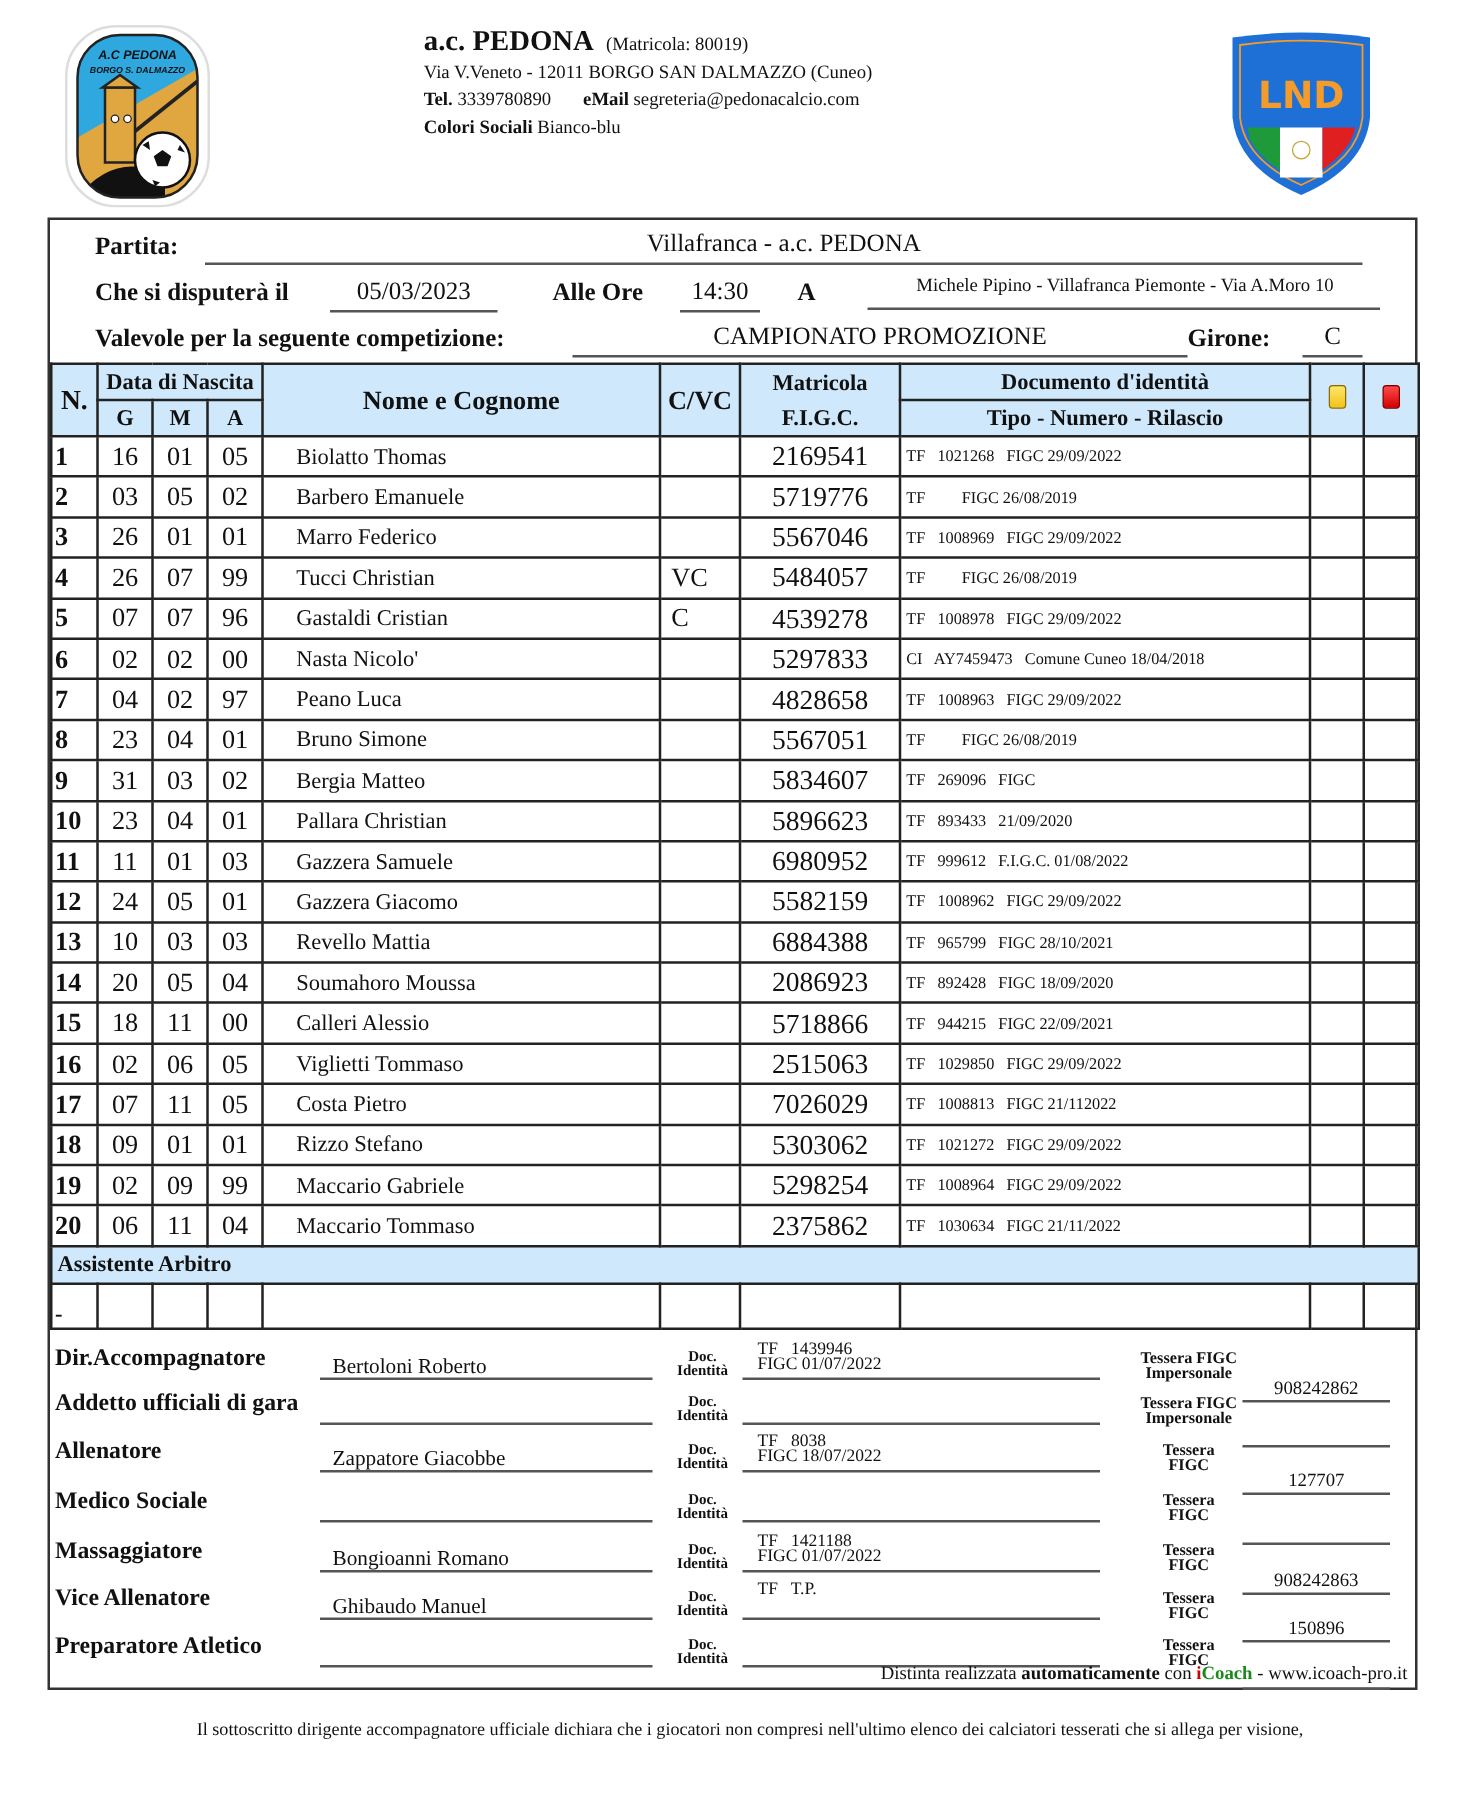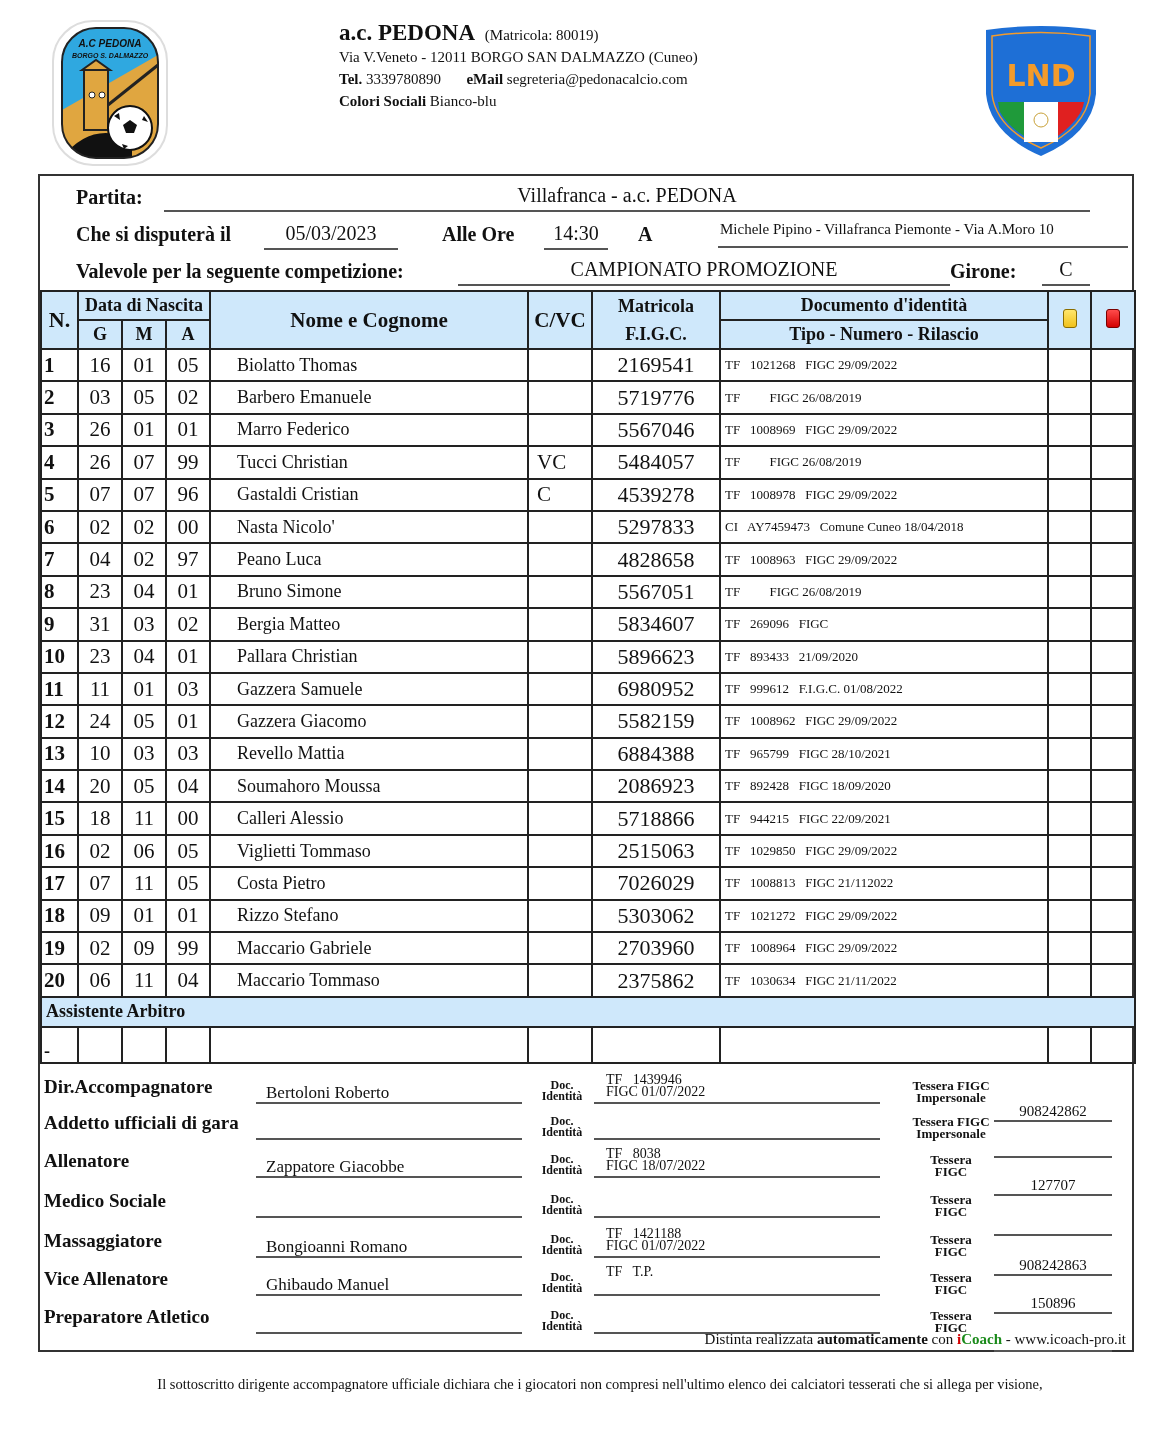--- a/index.html
+++ b/index.html
@@ -129,21 +129,21 @@
   </div>
   <div class="uline" style="top:8px; left:124px; width:926px; height:28px;">Villafranca - a.c. PEDONA</div>
 
   <div class="match-row r2">
     <span>Che si disputerà il</span>
   </div>
   <div class="uline" style="top:46px; left:224px; width:134px; height:28px;">05/03/2023</div>
   <div class="match-row" style="top:47px; left:402px;">Alle Ore</div>
   <div class="uline" style="top:46px; left:504px; width:64px; height:28px;">14:30</div>
   <div class="match-row" style="top:47px; left:598px;">A</div>
-  <div class="uline" style="top:44px; left:654px; width:410px; height:28px; font-size:15px; line-height:18px; text-align:left; padding-left:2px;margin-left:24px;">Michele Pipino - Villafranca Piemonte - Via A.Moro 10</div>
+  <div class="uline" style="top:44px; left:654px; width:410px; height:28px; font-size:15px; line-height:18px; text-align:center; padding-left:2px;">Michele Pipino - Villafranca Piemonte - Via A.Moro 10</div>
 
   <div class="match-row r3">
     <span>Valevole per la seguente competizione:</span>
   </div>
   <div class="uline" style="top:82px; left:418px; width:492px; height:28px;">CAMPIONATO PROMOZIONE</div>
   <div class="match-row" style="top:84px; left:910px;">Girone:</div>
   <div class="uline" style="top:82px; left:1002px; width:48px; height:28px;">C</div>
 
   <table class="roster">
     <colgroup>
@@ -396,21 +396,21 @@
           <td></td>
           <td></td>
         </tr>
         <tr>
           <td class="td-n">19</td>
           <td class="td-d">02</td>
           <td class="td-d">09</td>
           <td class="td-d">99</td>
           <td class="td-name">Maccario Gabriele</td>
           <td class="td-cvc"></td>
-          <td class="td-matr">2703960</td>
+          <td class="td-matr">5298254</td>
           <td class="td-doc">TF   1008964   FIGC 29/09/2022</td>
           <td></td>
           <td></td>
         </tr>
         <tr>
           <td class="td-n">20</td>
           <td class="td-d">06</td>
           <td class="td-d">11</td>
           <td class="td-d">04</td>
           <td class="td-name">Maccario Tommaso</td>

